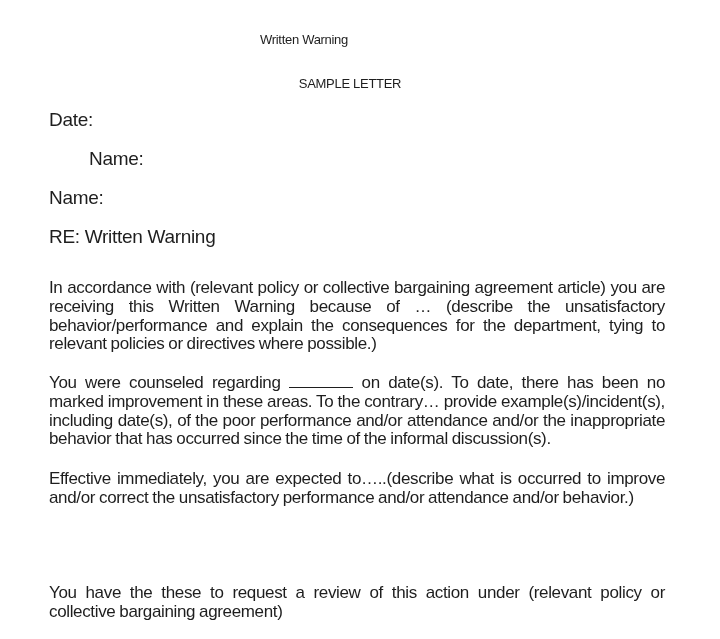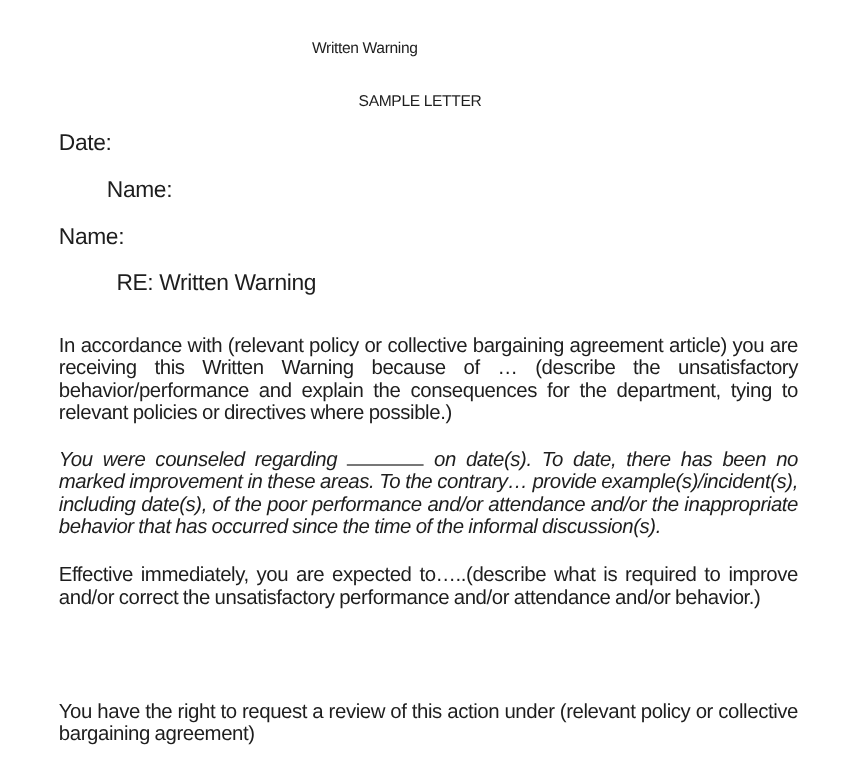--- a/index.html
+++ b/index.html
@@ -34,33 +34,33 @@
     .h2 { top: 76px; margin-left: 46px; }
     .field {
       position: absolute;
       left: 49px;
       font-size: 19px;
       letter-spacing: -0.3px;
     }
     .f-date { top: 109px; }
     .f-name { top: 148px; margin-left: 40px; }
     .f-title { top: 187px; }
-    .f-re { top: 226px; margin-left: 48px; }
+    .f-re { top: 226px; }
     .para {
       position: absolute;
       left: 49px;
       width: 616px;
       font-size: 17px;
       line-height: 18.8px;
       text-align: justify;
       letter-spacing: -0.35px;
       word-spacing: -0.5px;
     }
     .p1 { top: 262px; }
-    .p2 { top: 357px; font-style: italic; }
+    .p2 { top: 357px; }
     .p3 { top: 453px; }
     .p4 { top: 510px; }
     .p5 { top: 567px; }
     .blank {
       display: inline-block;
       width: 64px;
       border-bottom: 1px solid #1e1e1e;
       height: 12px;
       vertical-align: baseline;
     }
@@ -74,15 +74,15 @@
 
   <div class="field f-date">Date:</div>
   <div class="field f-name">Name:</div>
   <div class="field f-title">Name:</div>
   <div class="field f-re">RE: Written Warning</div>
 
   <p class="para p1">In accordance with (relevant policy or collective bargaining agreement article) you are receiving this Written Warning because of … (describe the unsatisfactory behavior/performance and explain the consequences for the department, tying to relevant policies or directives where possible.)</p>
 
   <p class="para p2"><span>You were counseled regarding </span><span class="blank"></span><span> on date(s). To date, there has been no marked improvement in these areas. To the contrary… provide example(s)/incident(s), including date(s), of the poor performance and/or attendance and/or the inappropriate behavior that has occurred since the time of the informal discussion(s).</span></p>
 
-  <p class="para p3">Effective immediately, you are expected to…..(describe what is required to improve and/or correct the unsatisfactory performance and/or attendance and/or behavior.)</p>
-  <p class="para p5">You have the right to request a review of this action under (relevant policy or collective bargaining agreement)</p>
+  <p class="para p3">Effective immediately, you are expected to…..(describe what is occurred to improve and/or correct the unsatisfactory performance and/or attendance and/or behavior.)</p>
+  <p class="para p5">You have the these to request a review of this action under (relevant policy or collective bargaining agreement)</p>
 </div>
 
 </body></html>

